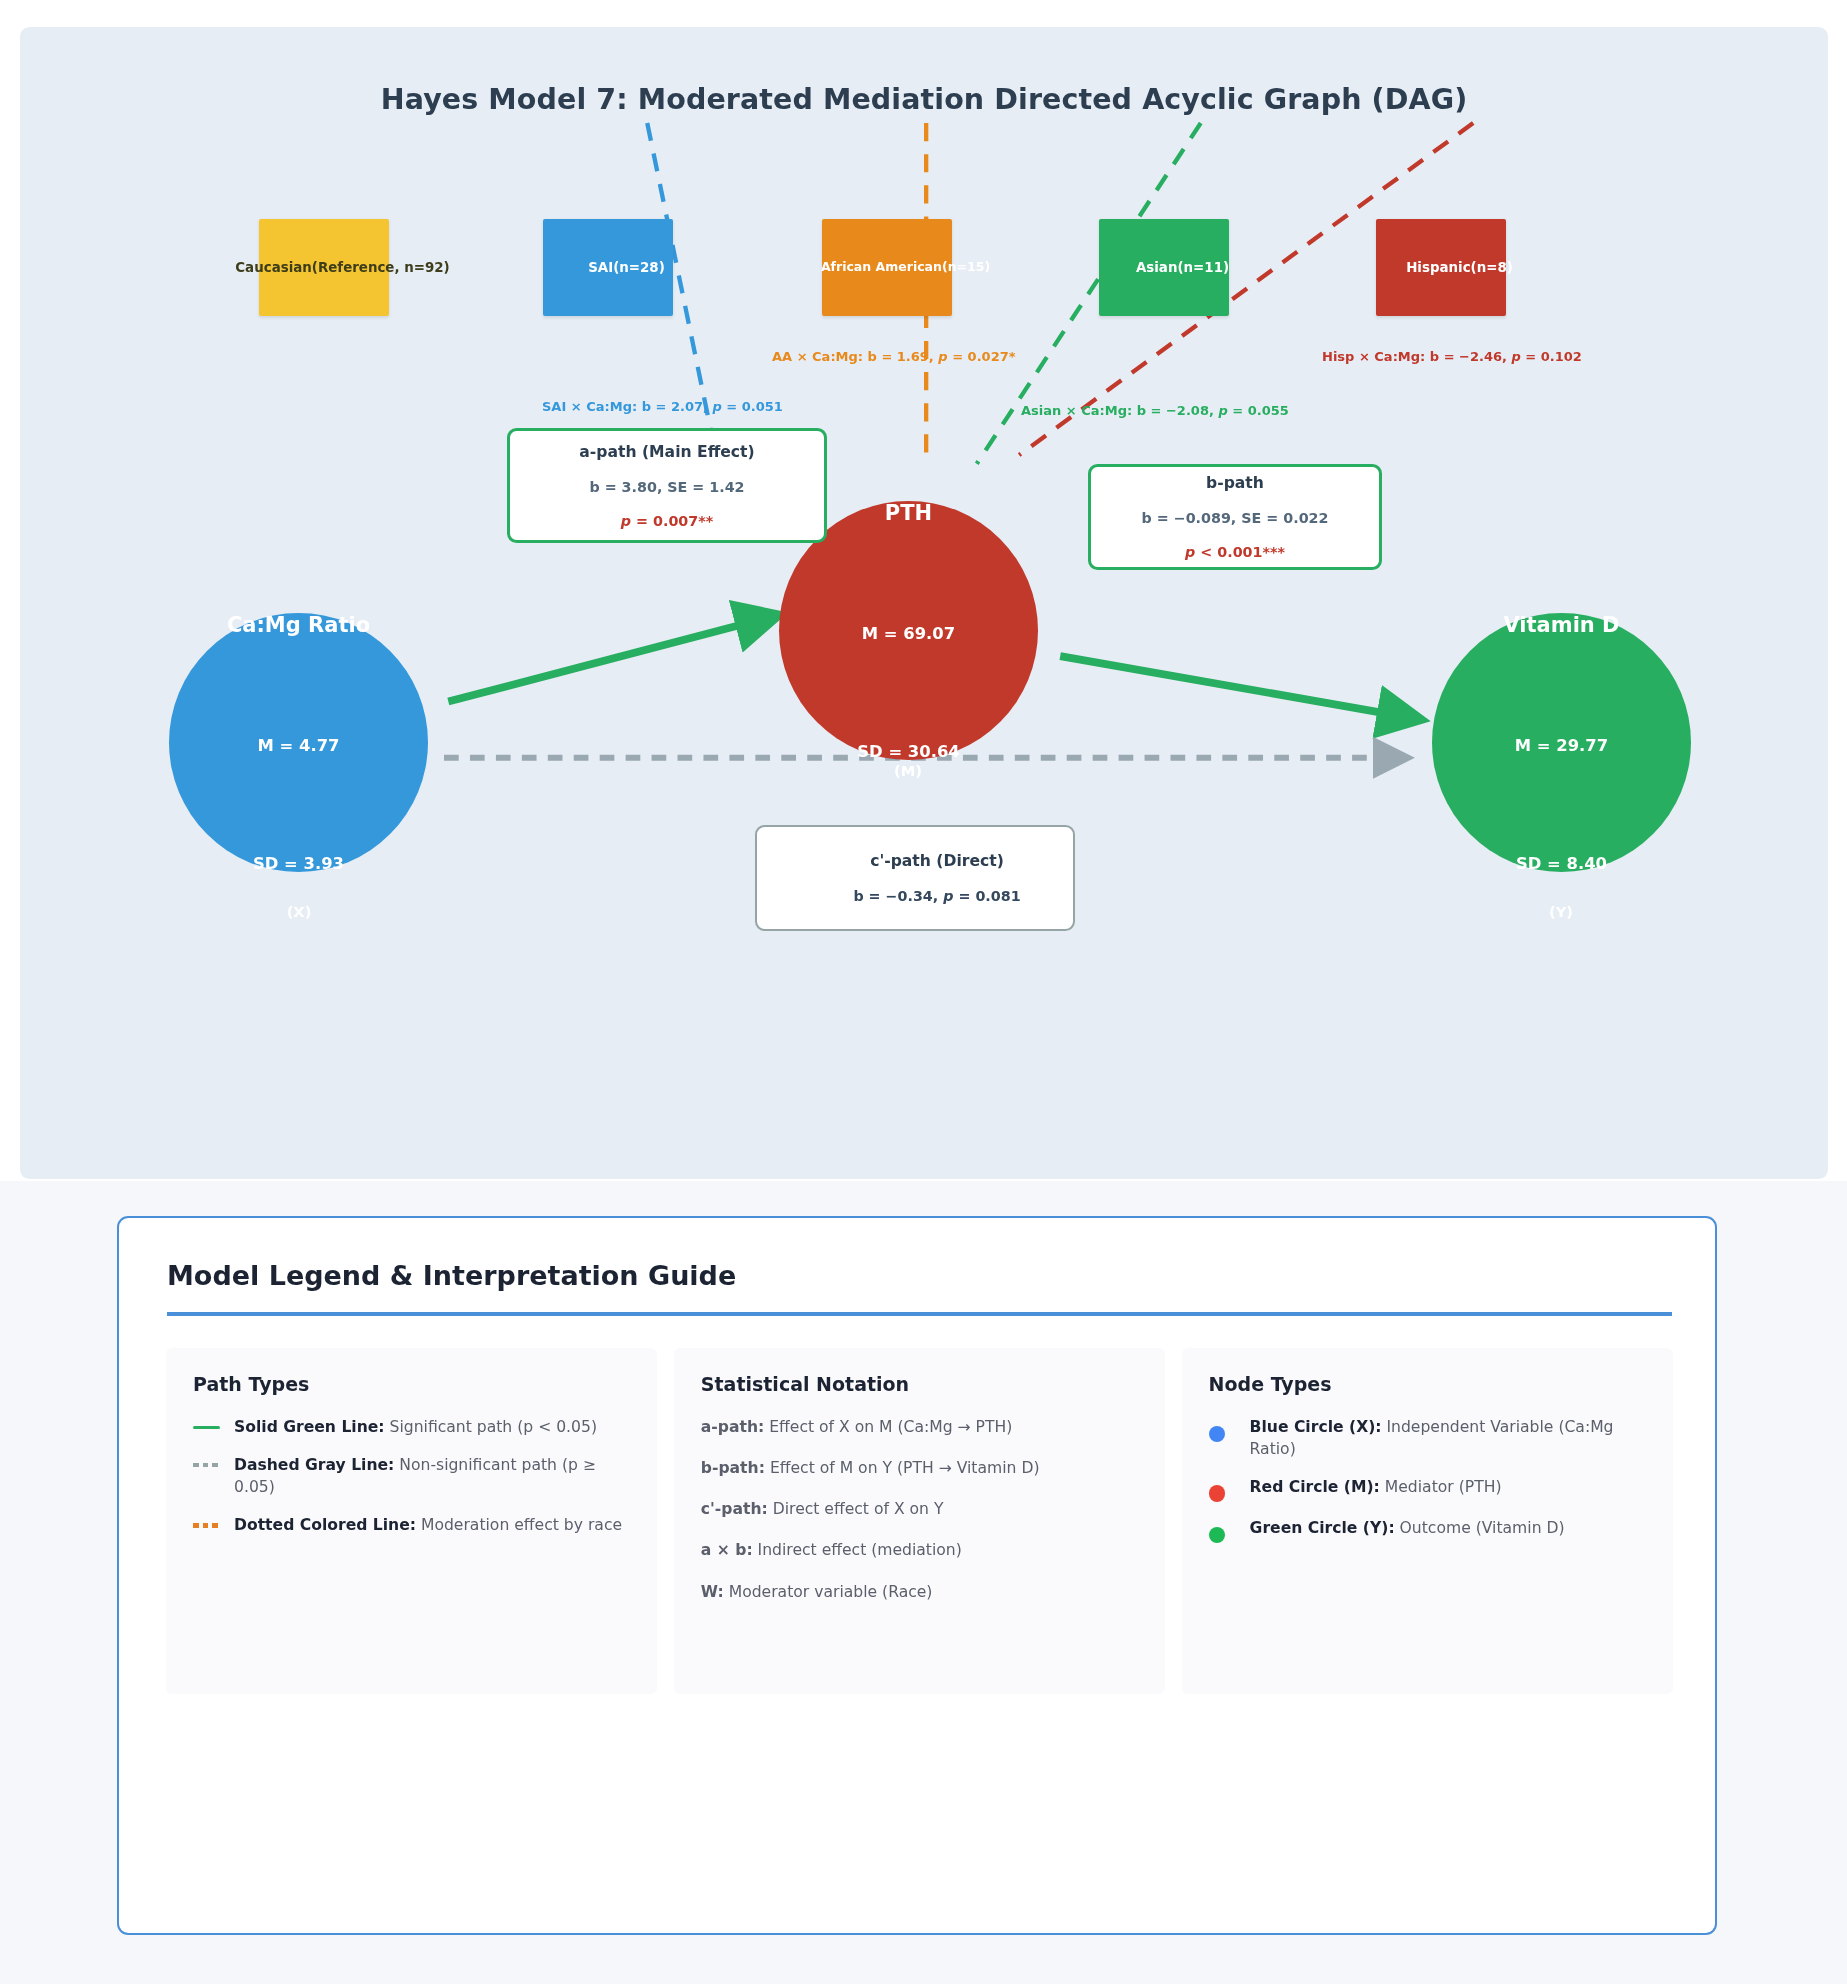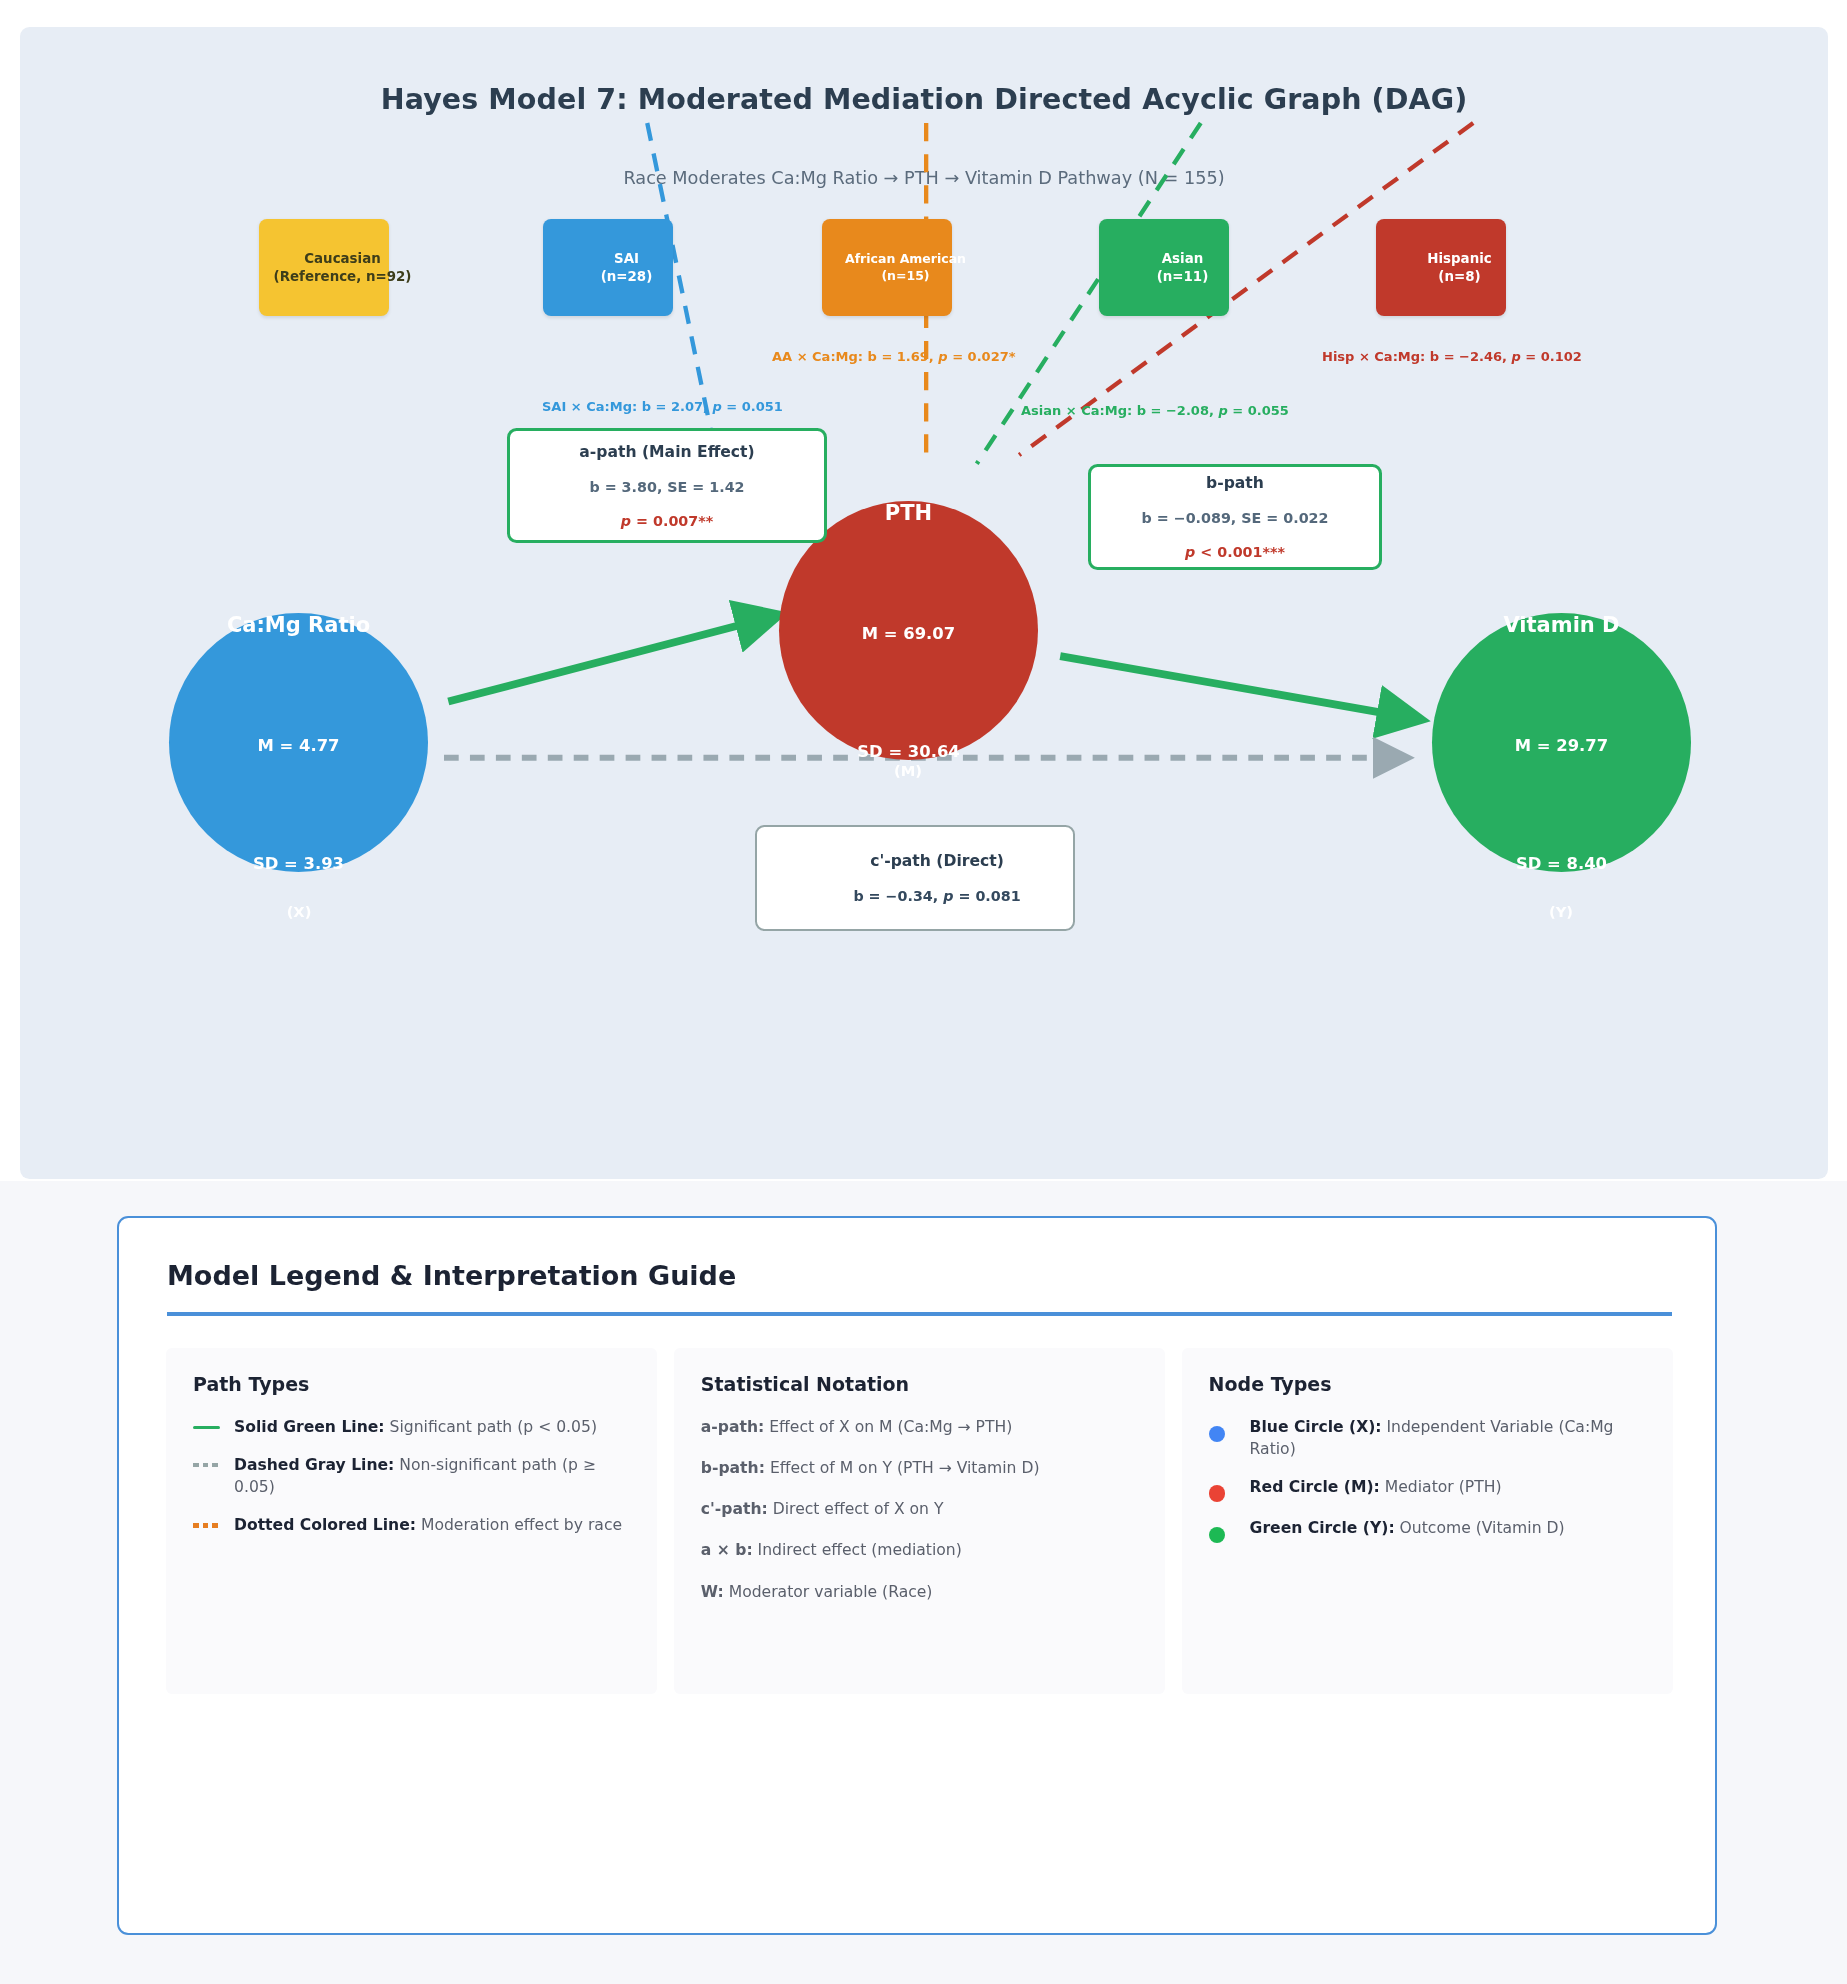--- a/index.html
+++ b/index.html
@@ -30,22 +30,22 @@
     text-align: center;
     font-size: 17.7px; font-weight: 400; color: #5b6b7c;
   }
 
   
   .edges { position: absolute; left:0; top:0; width:1808px; height:1152px; overflow: visible; }
 
   
   .mod-box {
     position: absolute;
-    border-radius: 8px;
-    display: flex; flex-direction: column;
+    border-radius: 2px;
+    display: flex; 
     align-items: center; justify-content: center;
     text-align: center;
     color: #ffffff;
     font-size: 13.4px; font-weight: 700;
     line-height: 1.32;
     box-shadow: 0 1.3px 3.5px rgba(0,0,0,.10);
     padding-left: 37px;
   }
   .mod-box .ln { display:block; white-space: nowrap; }
 
@@ -153,21 +153,20 @@
   .sig-box p  { font-size:18px; color:#4e5564; margin-top: 23.4px; }
 </style>
 </head>
 <body>
 
 <div class="page">
 
   <div class="dag-panel">
 
     <div class="dag-title">Hayes Model 7: Moderated Mediation Directed Acyclic Graph (DAG)</div>
-    <div class="dag-subtitle">Race Moderates Ca:Mg Ratio → PTH → Vitamin D Pathway (N = 155)</div>
 
     <svg class="edges" viewBox="0 0 4180 2664">
       <defs>
         <marker id="arrGreen" markerWidth="7" markerHeight="7" refX="5.2" refY="3.5" orient="auto">
           <path d="M0,0 L7,3.5 L0,7 z" fill="#27ae60"></path>
         </marker>
         <marker id="arrGray" markerWidth="7" markerHeight="7" refX="5.2" refY="3.5" orient="auto">
           <path d="M0,0 L7,3.5 L0,7 z" fill="#9aa9b1"></path>
         </marker>
       </defs>

